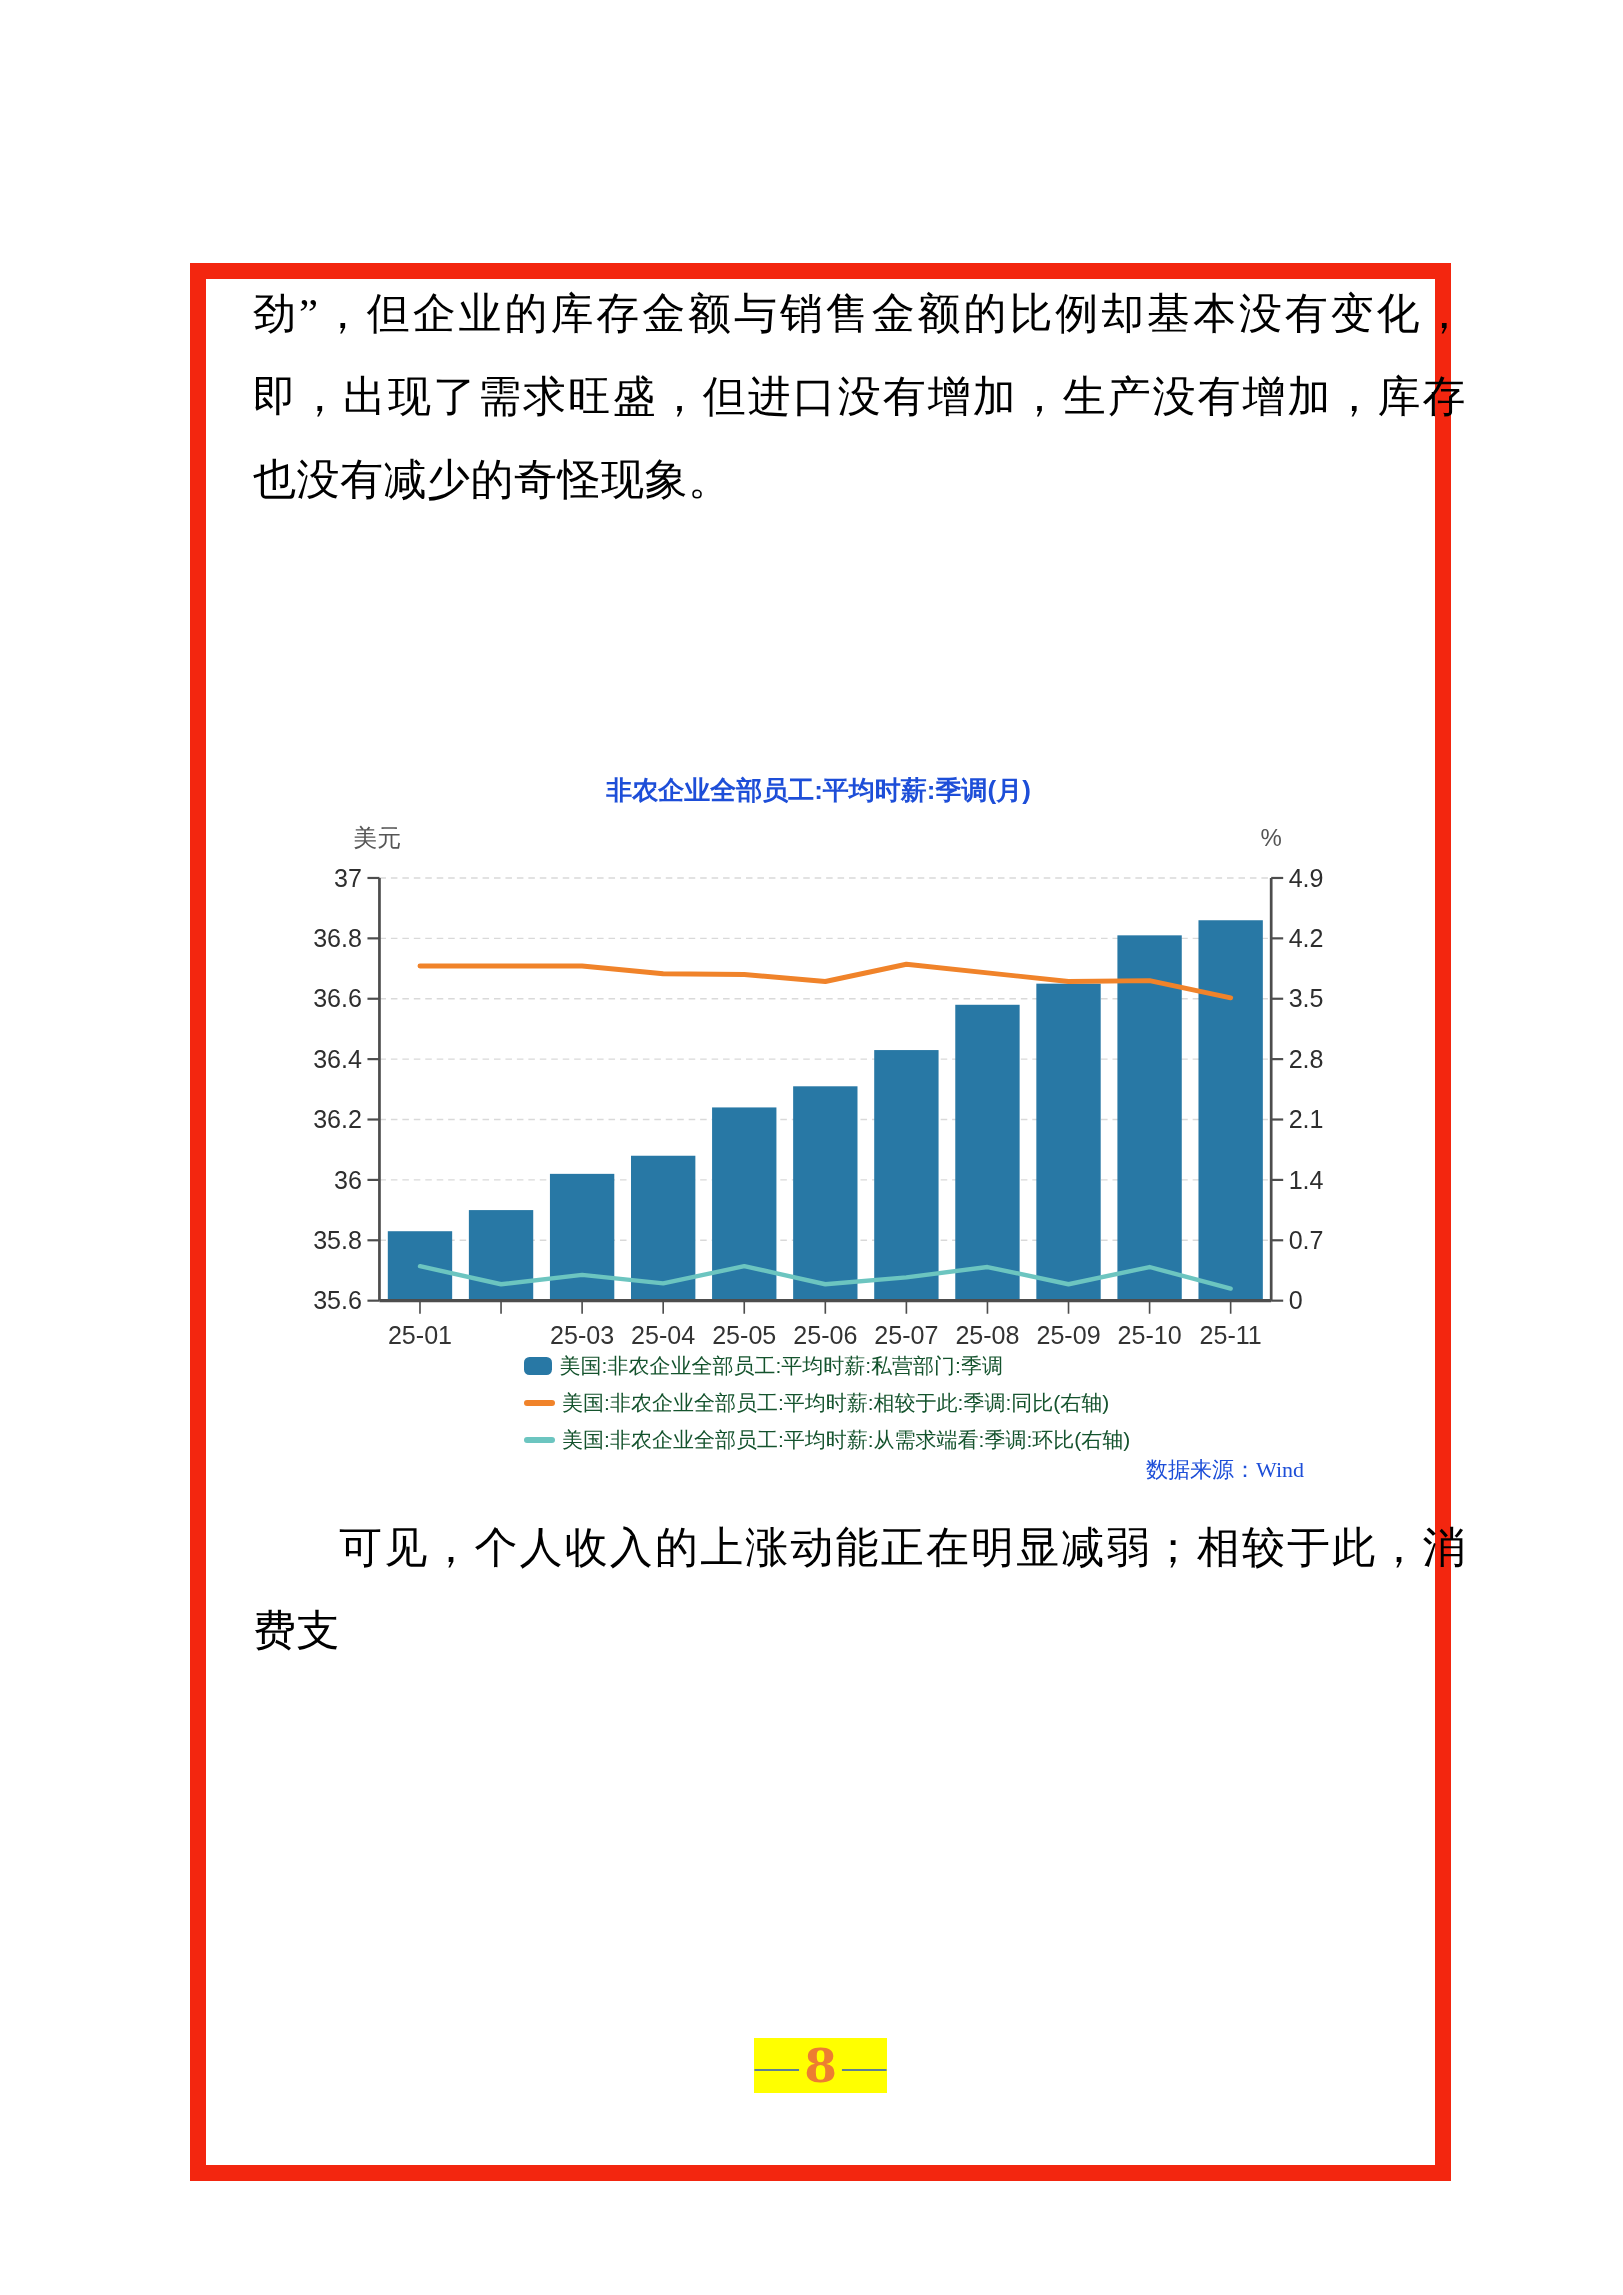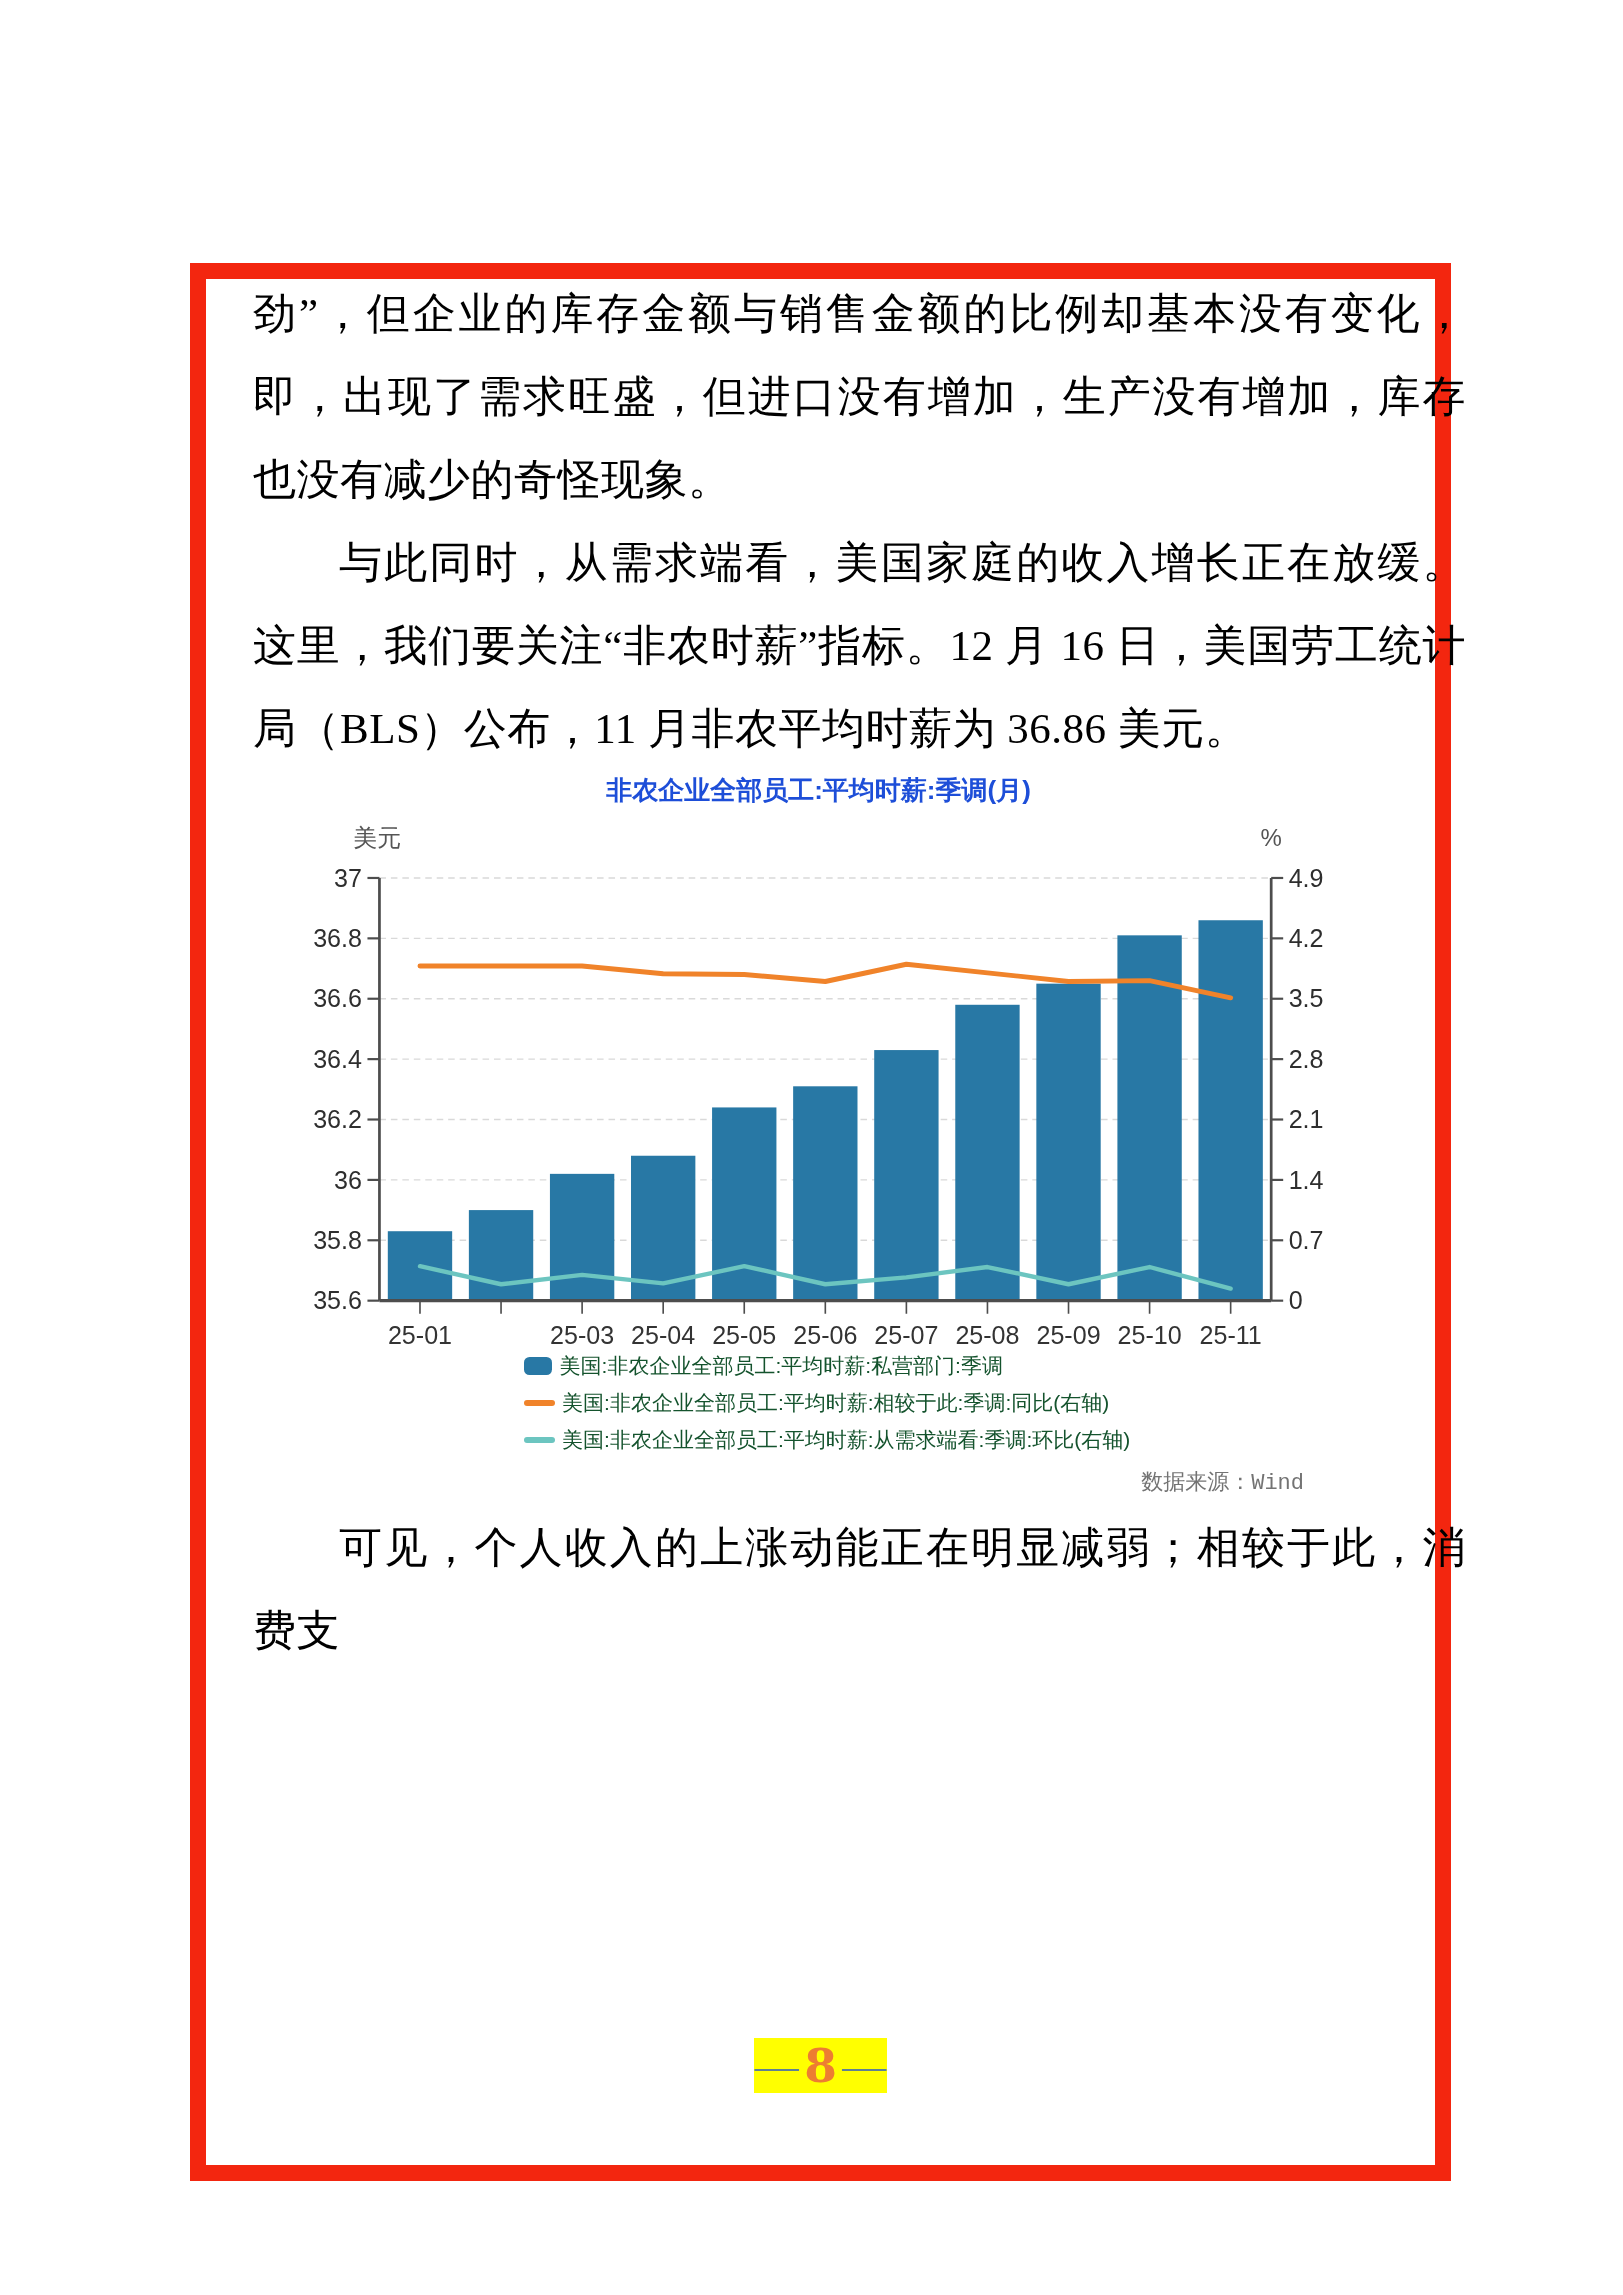--- a/index.html
+++ b/index.html
@@ -38,22 +38,22 @@
     position:absolute;left:524px;top:1354px;
     font-family:"Liberation Sans","DejaVu Sans",sans-serif;
     font-size:21px;color:#14532d;
   }
   .legend-row{display:flex;align-items:center;height:24px;margin-bottom:13px;}
   .swatch{display:inline-block;margin-right:7.6px;flex:none;}
   .swatch.bar{width:28px;height:18.5px;border-radius:5.5px;}
   .swatch.line{width:30.5px;height:6px;border-radius:3.3px;}
   .source{
     position:absolute;left:1069px;top:1455px;width:235px;
-    text-align:right;font-family:Liberation Mono, monospace;
-    font-size:22px;color:#737373;margin-top:12px;
+    text-align:right;font-family:Liberation Serif, serif;
+    font-size:22px;color:#1d4ed8;
   }
   .pagenum{
     position:absolute;left:754px;top:2038px;width:133px;height:55px;
     background:#FFFF00;display:flex;align-items:center;justify-content:center;
     gap:5.5px;
   }
   .pagenum .dash{
     color:#5E8193;font-size:44px;line-height:55px;
     font-family:"Liberation Serif",serif;transform:scaleY(0.9);
   }
@@ -64,21 +64,20 @@
 </style>
 </head>
 <body>
 
 <div class="page">
 
   <div class="frame"></div>
 
   <div class="text-block tb1">
     <p class="para no-indent">劲”，但企业的库存金额与销售金额的比例却基本没有变化，即，出现了需求旺盛，但进口没有增加，生产没有增加，库存也没有减少的奇怪现象。</p>
-    <p class="para">与此同时，从需求端看，美国家庭的收入增长正在放缓。这里，我们要关注“非农时薪”指标。12 月 16 日，美国劳工统计局（BLS）公布，11 月非农平均时薪为 36.86 美元。</p>
   </div>
 
   <div class="chart-title">非农企业全部员工:平均时薪:季调(月)</div>
 
   <svg id="chart" viewBox="0 0 1960 1010">
       <g>
         <line x1="175" y1="130" x2="1810" y2="130" stroke="#D9D9D9" stroke-width="2.5" stroke-dasharray="12 9"></line>
         <line x1="175" y1="240.71428571428737" x2="1810" y2="240.71428571428737" stroke="#D9D9D9" stroke-width="2.5" stroke-dasharray="12 9"></line>
         <line x1="175" y1="351.4285714285709" x2="1810" y2="351.4285714285709" stroke="#D9D9D9" stroke-width="2.5" stroke-dasharray="12 9"></line>
         <line x1="175" y1="462.1428571428583" x2="1810" y2="462.1428571428583" stroke="#D9D9D9" stroke-width="2.5" stroke-dasharray="12 9"></line>

